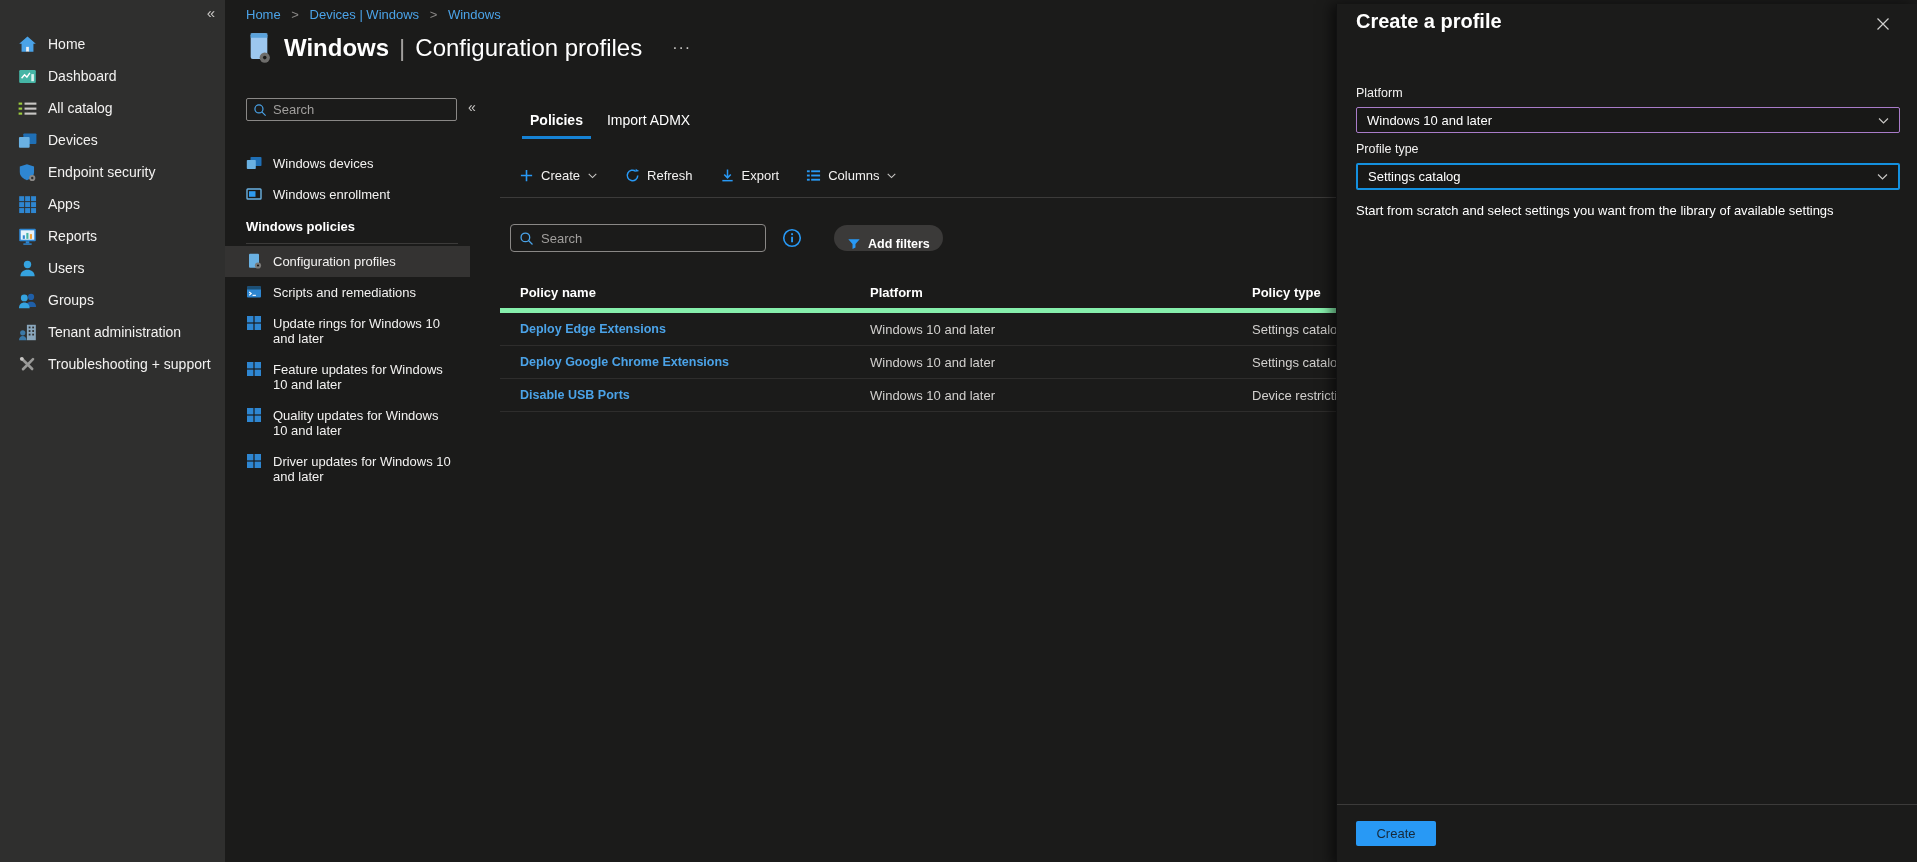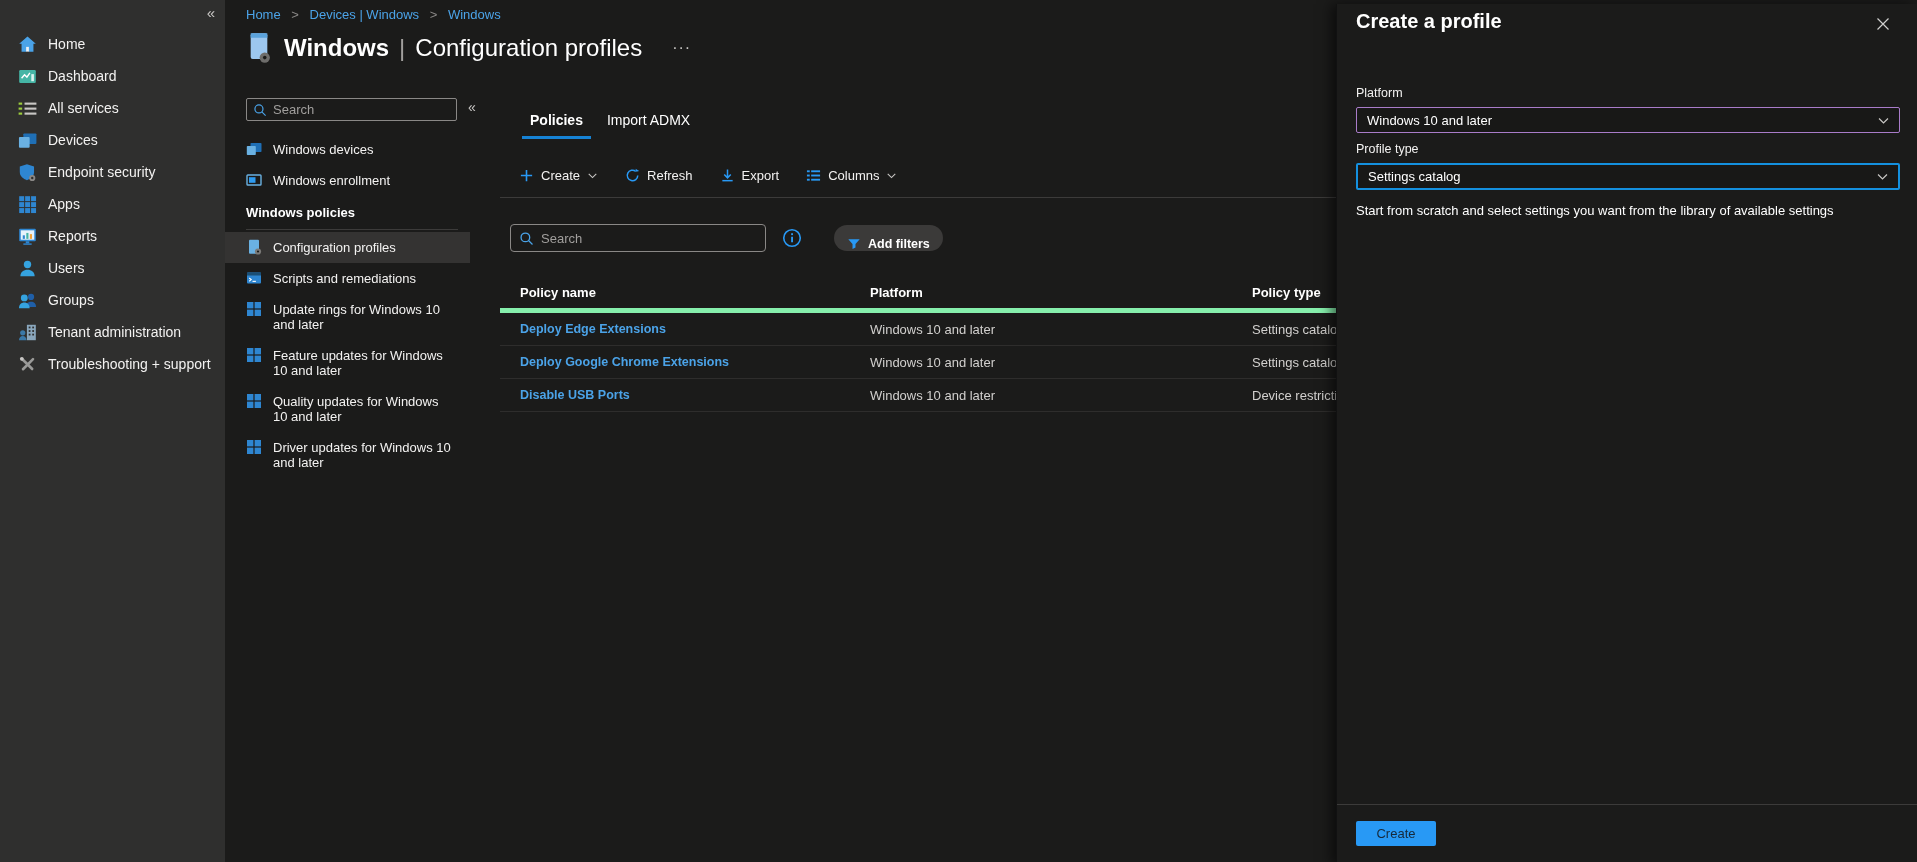--- a/index.html
+++ b/index.html
@@ -50,21 +50,21 @@
     background:#1b1b1a; border:1px solid #8a8886; border-radius:2px;
     display:flex; align-items:center; padding:0 6px; gap:6px;
   }
   .sec-search input {
     background:transparent; border:none; outline:none; color:#f3f2f1;
     font-family:"Liberation Sans", sans-serif; font-size:13px; width:100%;
   }
   .sec-search input::placeholder { color:#a19f9d; }
   .collapse-sec { position:absolute; left:243px; top:99px; color:#c8c6c4; font-size:14px; cursor:pointer; }
 
-  .sec-items { position:absolute; left:0; top:134px; right:0; }
+  .sec-items { position:absolute; left:0; top:148px; right:0; }
   .sec-item {
     display:flex; align-items:flex-start; gap:11px; padding:8px 8px 8px 21px;
     font-size:13px; color:#f3f2f1; cursor:pointer; line-height:15px;
   }
   .sec-item .ic16 { margin-top:-1px; }
   .sec-item.selected { background:#343332; }
   .sec-header { padding:9px 8px 7px 21px; font-size:13px; font-weight:bold; color:#ffffff; }
   .sec-divider { border-top:1px solid #3c3b3a; margin:2px 12px 2px 21px; }
 
   
@@ -169,21 +169,21 @@
               <rect x="0.5" y="7.2" width="3" height="1.8"></rect>
               <rect x="0.5" y="11.4" width="3" height="1.8"></rect>
             </g>
             <g fill="#c8c6c4">
               <rect x="5.5" y="3" width="10" height="1.8"></rect>
               <rect x="5.5" y="7.2" width="10" height="1.8"></rect>
               <rect x="5.5" y="11.4" width="10" height="1.8"></rect>
             </g>
           </svg>
       </span>
-      <span>All services</span>
+      <span>All catalog</span>
     </div>
 
     <div class="side-item">
       <span class="ic ic18">
         <svg width="19" height="19" viewBox="0 0 16 16">
             <rect x="4.5" y="2" width="11" height="9" rx="0.8" fill="#1f6fb5"></rect>
             <rect x="0.8" y="5" width="9" height="9" rx="0.8" fill="#6ab1e2"></rect>
           </svg>
       </span>
       <span>Devices</span>

